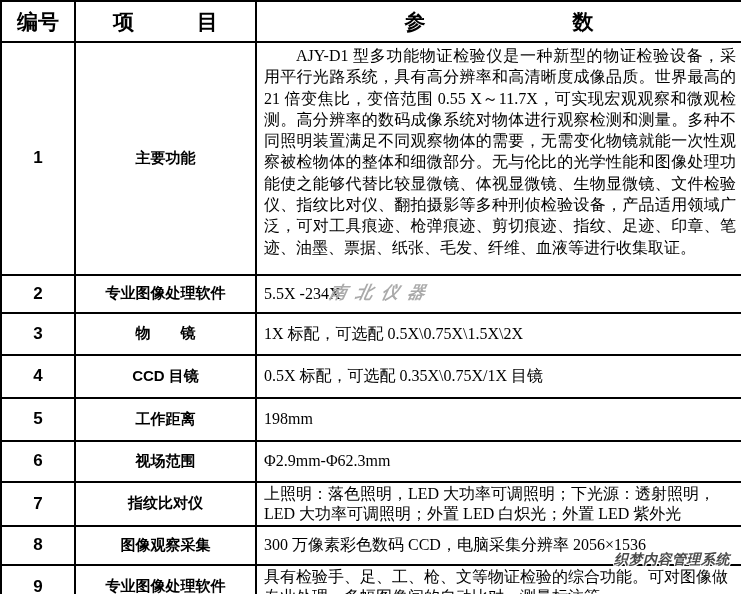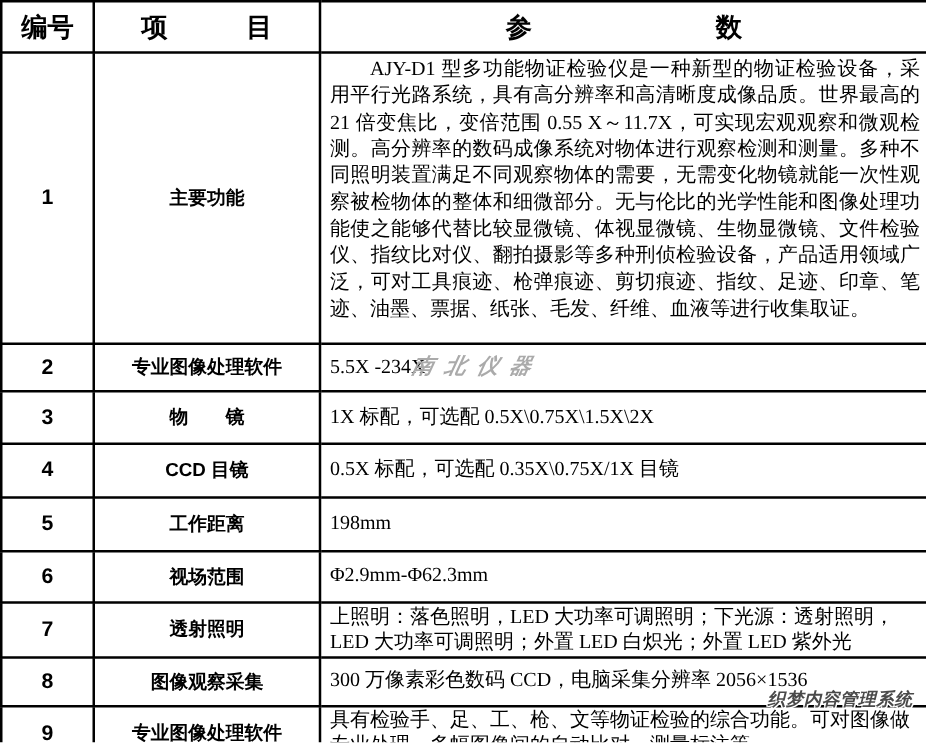--- a/index.html
+++ b/index.html
@@ -153,21 +153,21 @@
         <td class="item">工作距离</td>
         <td class="param">198mm</td>
       </tr>
       <tr>
         <td class="no">6</td>
         <td class="item">视场范围</td>
         <td class="param">Φ2.9mm-Φ62.3mm</td>
       </tr>
       <tr>
         <td class="no">7</td>
-        <td class="item">透射照明</td>
+        <td class="item">指纹比对仪</td>
         <td class="param multi">上照明：落色照明，LED 大功率可调照明；下光源：透射照明，LED 大功率可调照明；外置 LED 白炽光；外置 LED 紫外光</td>
       </tr>
       <tr>
         <td class="no">8</td>
         <td class="item">图像观察采集</td>
         <td class="param">300 万像素彩色数码 CCD，电脑采集分辨率 2056×1536</td>
       </tr>
       <tr>
         <td class="no">9</td>
         <td class="item">专业图像处理软件</td>

